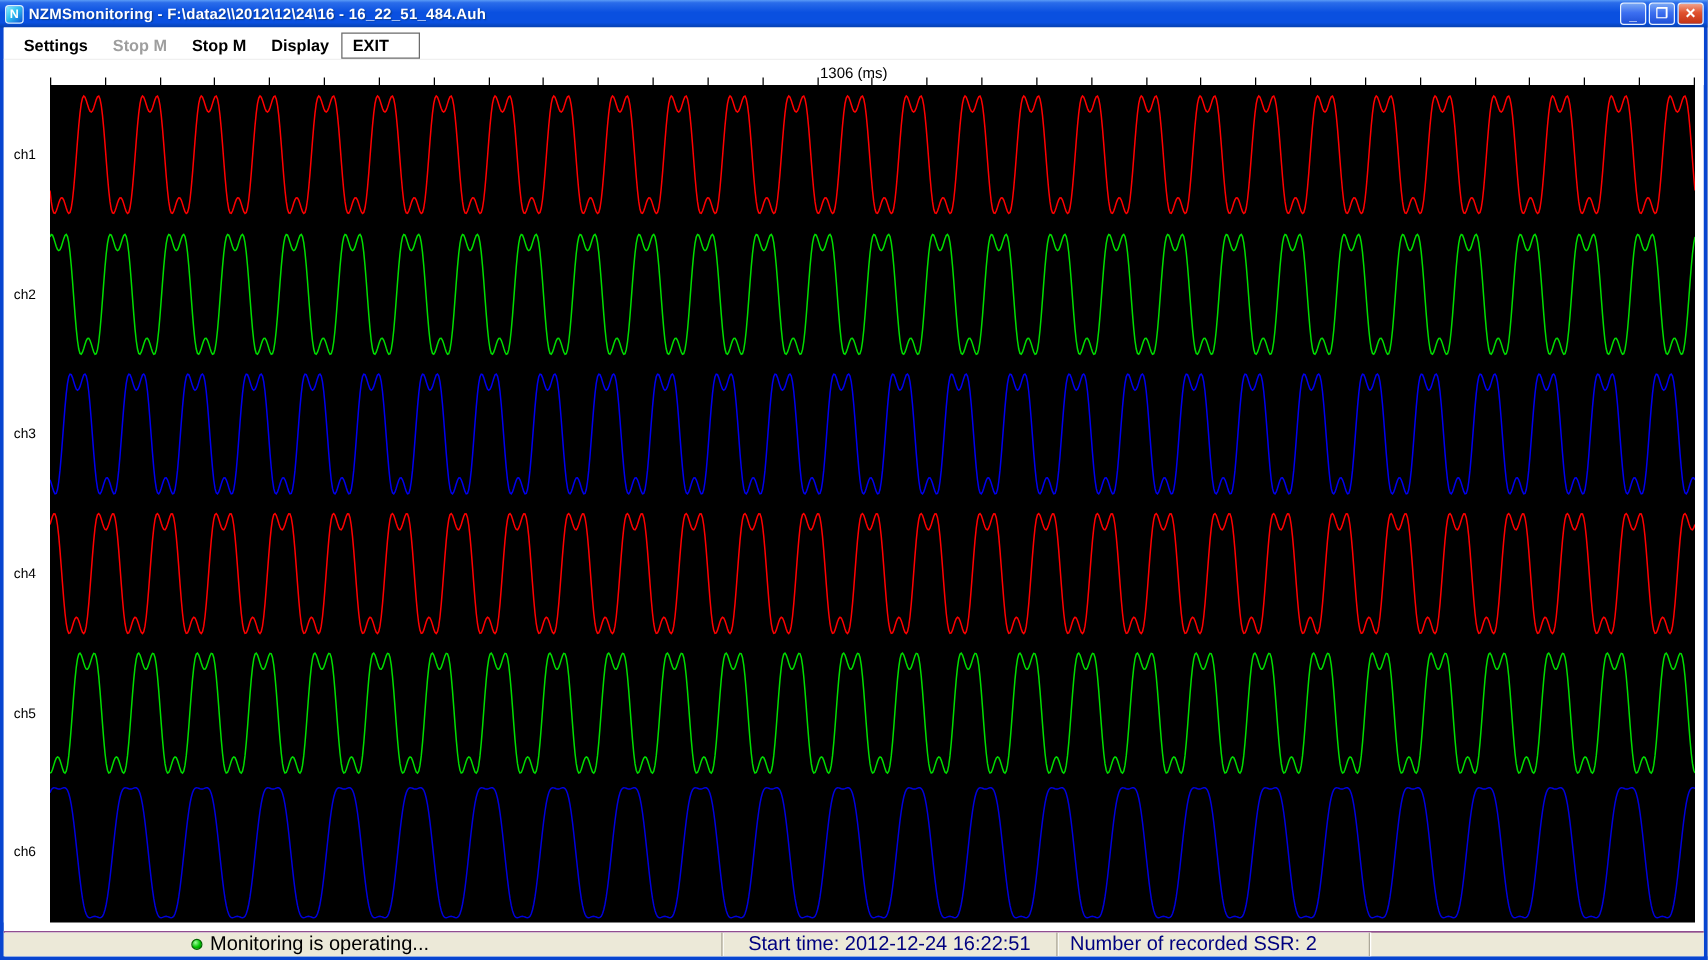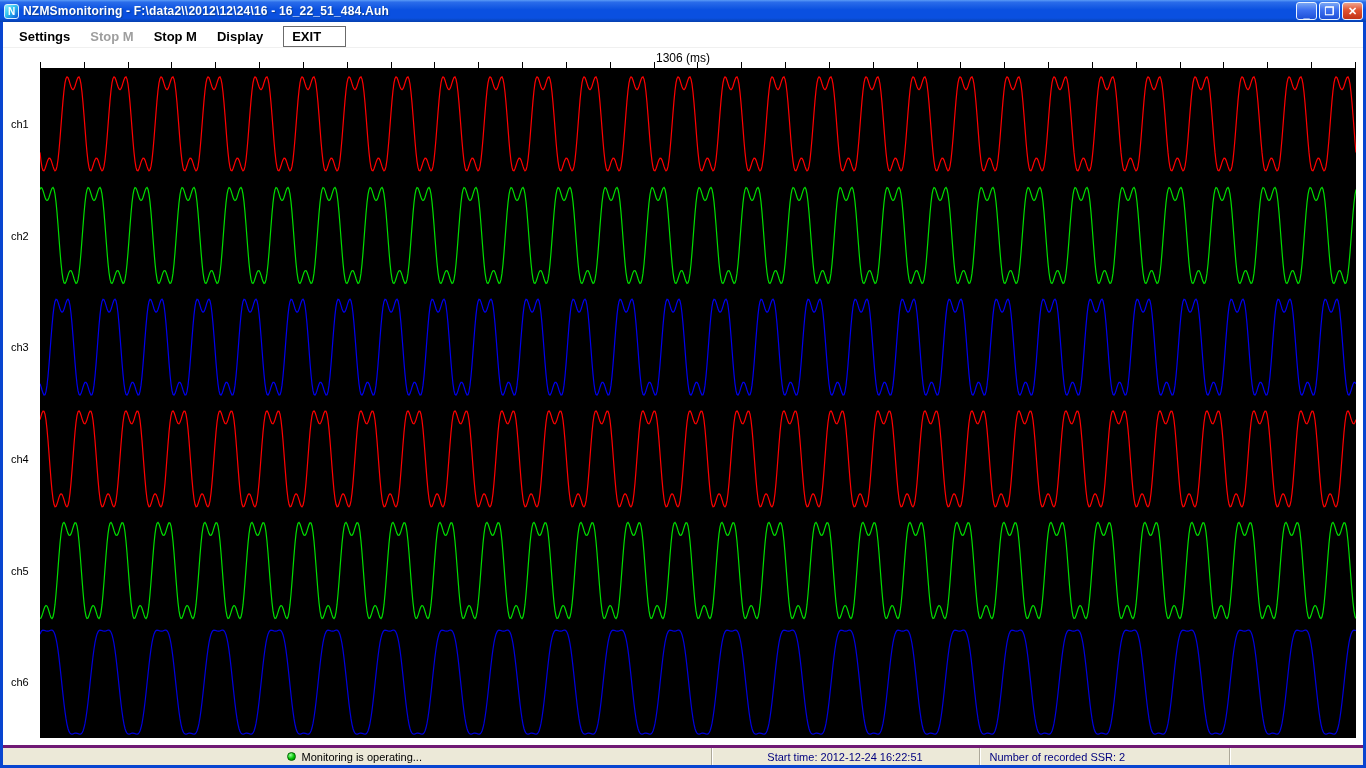--- a/index.html
+++ b/index.html
@@ -25,40 +25,40 @@
     background:linear-gradient(180deg,#7aa7f4 0%,#3c6ff0 45%,#1f50d8 100%); }
   .win-btn.min span { position:relative; top:2px; }
   .win-btn.close { background:linear-gradient(180deg,#f0a38c 0%,#e0522f 45%,#c23316 100%); }
 
   
   .menubar { position:absolute; left:0; top:22px; width:1360px; height:26px;
     background:#ffffff; display:flex; align-items:flex-end; padding-left:6px;
     border-bottom:1px solid #f0f0f0; }
   .menu-item { font-size:13px; font-weight:bold; color:#000; padding:3px 10px; cursor:default; }
   .menu-item.disabled { color:#9e9e9e; }
-  .menu-item.exit-box { border:1px solid #6b6b6b; padding:2px 24px 2px 8px; margin-left:10px; }
+  .menu-item.exit-box { border:1px solid #6b6b6b; padding:2px 24px 2px 8px; margin-left:0; }
 
   
   .ruler { position:absolute; left:0; top:48px; width:1360px; height:20px; background:#ffffff; }
   .ruler-label { position:absolute; left:0; right:0; top:3px; text-align:center;
     font-size:12px; color:#000; }
   .ruler-ticks { position:absolute; left:37px; top:0; width:1316px; height:20px; }
   .tick { position:absolute; bottom:0; width:1px; height:6px; background:#000; }
 
   
   .plot-area { position:absolute; left:37px; top:68px; width:1316px; height:670px;
     background:#000000; }
   .plot-area svg { display:block; }
   .channel-gutter { position:absolute; left:0; top:68px; width:37px; height:670px; background:#fff;padding-left:12px; }
   .ch-label { position:absolute; left:8px; font-size:11px; color:#000; height:14px; line-height:14px; }
 
   
   .statusbar { position:absolute; left:0; bottom:0; width:1360px; height:20px;
-    background:#ece9d8; border-top:3px solid #701a75; display:flex; font-size:11px;
-    align-items:center;justify-content:center; }
+    background:#ece9d8; border-top:1px solid #701a75; display:flex; font-size:16px;
+    align-items:center; }
   .status-panel { height:100%; display:flex; align-items:center; white-space:nowrap;
     border-right:1px solid #aca899; box-shadow:1px 0 0 #ffffff; padding-left:10px; }
   .status-panel.p1 { width:575px; padding-left:150px; color:#000000; }
   .status-panel.p2 { width:268px; justify-content:center; padding-left:0; color:#00007f; }
   .status-panel.p3 { width:250px; color:#00007f; }
   .status-panel.p4 { flex:1 1 auto; border-right:none; box-shadow:none; color:#00007f; }
   .status-dot { width:9px; height:9px; border-radius:50%; margin-right:6px; flex:0 0 auto;
     background:radial-gradient(circle at 35% 30%, #9cff9c 0%, #00c400 55%, #007a00 100%);
     border:1px solid #006400; }
 </style>

